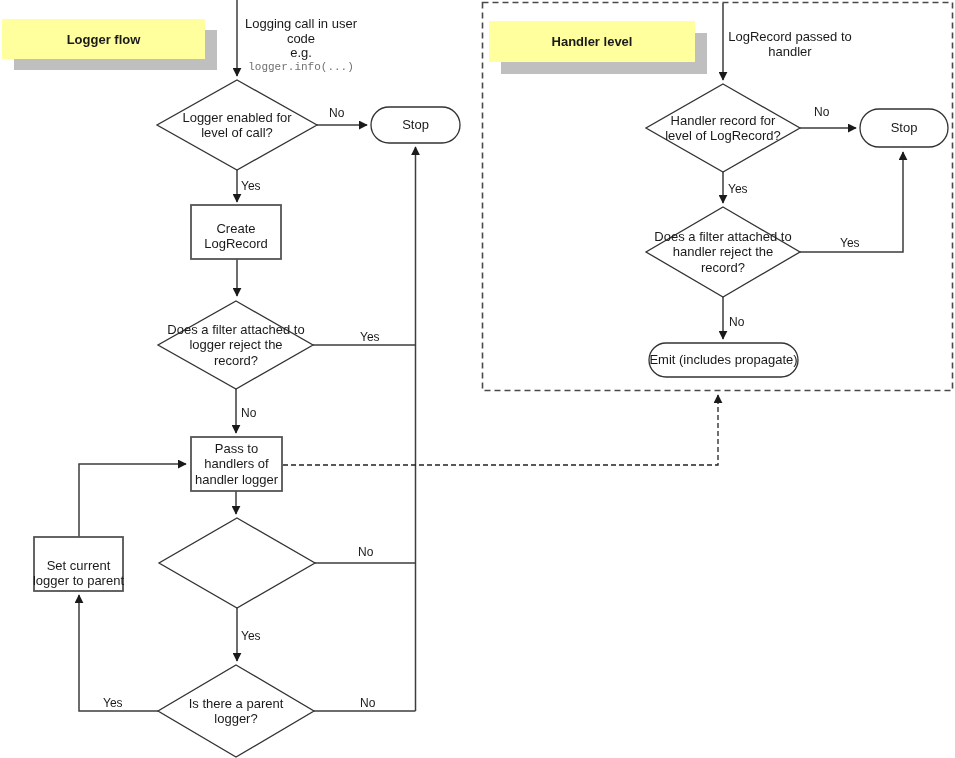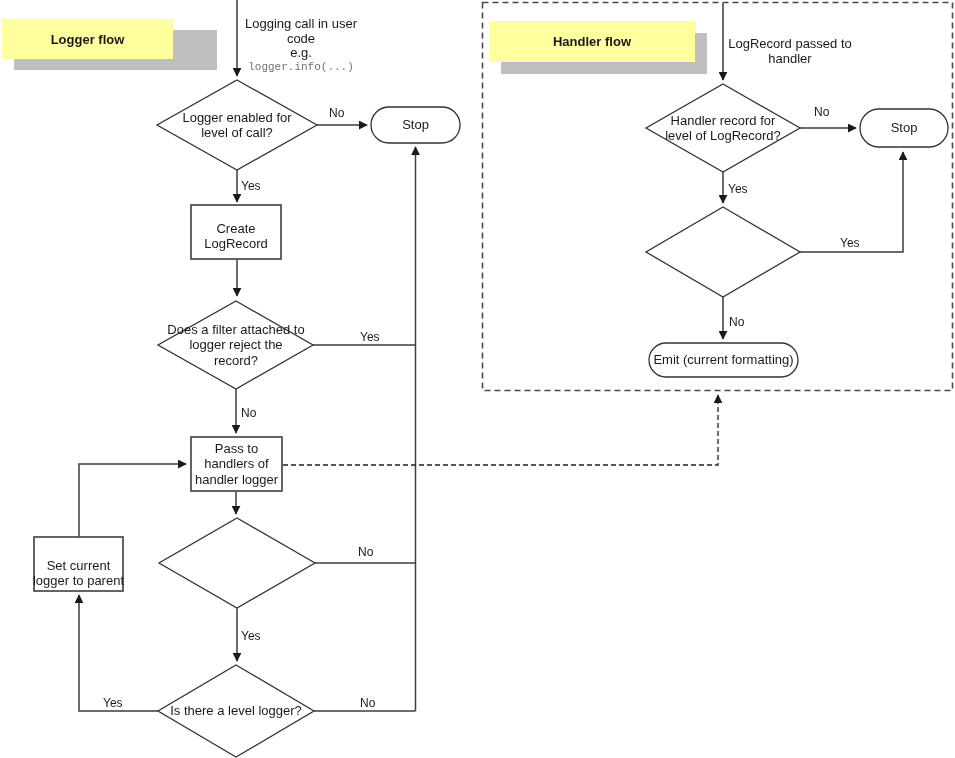--- a/index.html
+++ b/index.html
@@ -87,54 +87,55 @@
 
     <g fill="#ffffff" stroke="#333333" stroke-width="1.3">
       <polygon points="723,84 800,128 723,172 646,128"></polygon>
       <rect x="860" y="109" width="88" height="38" rx="19" ry="19"></rect>
       <polygon points="723,207 800,252 723,297 646,252"></polygon>
       <rect x="649" y="343" width="149" height="34" rx="17" ry="17"></rect>
     </g>
   </svg>
 
   <div class="note-shadow" style="left:14px;top:30px;width:203px;height:40px;"></div>
-  <div class="note" style="left:2px;top:19px;width:171px;height:40px;">
+  <div class="note" style="left:2px;top:19px;width:203px;height:40px;">
     <span>Logger flow</span>
   </div>
 
   <div class="note-shadow" style="left:501px;top:33px;width:206px;height:41px;"></div>
   <div class="note" style="left:489px;top:21px;width:206px;height:41px;">
-    <span>Handler flow</span>
+    <span>Handler level</span>
   </div>
 
   <div class="lbl" style="left:240px;top:16px;width:122px;height:30px;align-items:flex-start;">Logging call in user code</div>
   <div class="lbl" style="left:240px;top:46px;width:122px;height:14px;">e.g.</div>
   <div class="lbl mono" style="left:236px;top:60px;width:130px;height:15px;">logger.info(...)</div>
 
   <div class="lbl" style="left:177px;top:103px;width:120px;height:44px;">Logger enabled for level of call?</div>
   <div class="lbl" style="left:371px;top:107px;width:89px;height:36px;">Stop</div>
   <div class="lbl" style="left:191px;top:205px;width:90px;height:62px;text-align:center;">Create LogRecord</div>
   <div class="lbl" style="left:166px;top:318px;width:140px;height:54px;">Does a filter attached to logger reject the record?</div>
   <div class="lbl" style="left:191px;top:437px;width:91px;height:54px;">Pass to handlers of handler logger</div>
-  <div class="lbl" style="left:166px;top:689px;width:140px;height:44px;">Is there a level logger?</div>
+  <div class="lbl" style="left:166px;top:689px;width:140px;height:44px;">Is there a parent logger?</div>
   <div class="lbl" style="left:31px;top:537px;width:95px;height:72px;">Set current logger to parent</div>
 
   <div class="edge-lbl" style="left:329px;top:107px;">No</div>
   <div class="edge-lbl" style="left:241px;top:180px;">Yes</div>
   <div class="edge-lbl" style="left:360px;top:331px;">Yes</div>
   <div class="edge-lbl" style="left:241px;top:407px;">No</div>
   <div class="edge-lbl" style="left:358px;top:546px;">No</div>
   <div class="edge-lbl" style="left:241px;top:630px;">Yes</div>
   <div class="edge-lbl" style="left:103px;top:697px;">Yes</div>
   <div class="edge-lbl" style="left:360px;top:697px;">No</div>
 
-  <div class="lbl" style="left:726px;top:36px;width:128px;height:30px;align-items:flex-start;">LogRecord passed to handler</div>
+  <div class="lbl" style="left:726px;top:29px;width:128px;height:30px;align-items:flex-start;">LogRecord passed to handler</div>
 
   <div class="lbl" style="left:660px;top:106px;width:126px;height:44px;">Handler record for level of LogRecord?</div>
   <div class="lbl" style="left:860px;top:109px;width:88px;height:38px;">Stop</div>
-  <div class="lbl nowrap" style="left:649px;top:343px;width:149px;height:34px;">Emit (current formatting)</div>
+  <div class="lbl" style="left:653px;top:225px;width:140px;height:54px;">Does a filter attached to handler reject the record?</div>
+  <div class="lbl nowrap" style="left:649px;top:343px;width:149px;height:34px;">Emit (includes propagate)</div>
 
   <div class="edge-lbl" style="left:814px;top:106px;">No</div>
   <div class="edge-lbl" style="left:728px;top:183px;">Yes</div>
   <div class="edge-lbl" style="left:840px;top:237px;">Yes</div>
   <div class="edge-lbl" style="left:729px;top:316px;">No</div>
 
 </div>
 
 </body></html>

